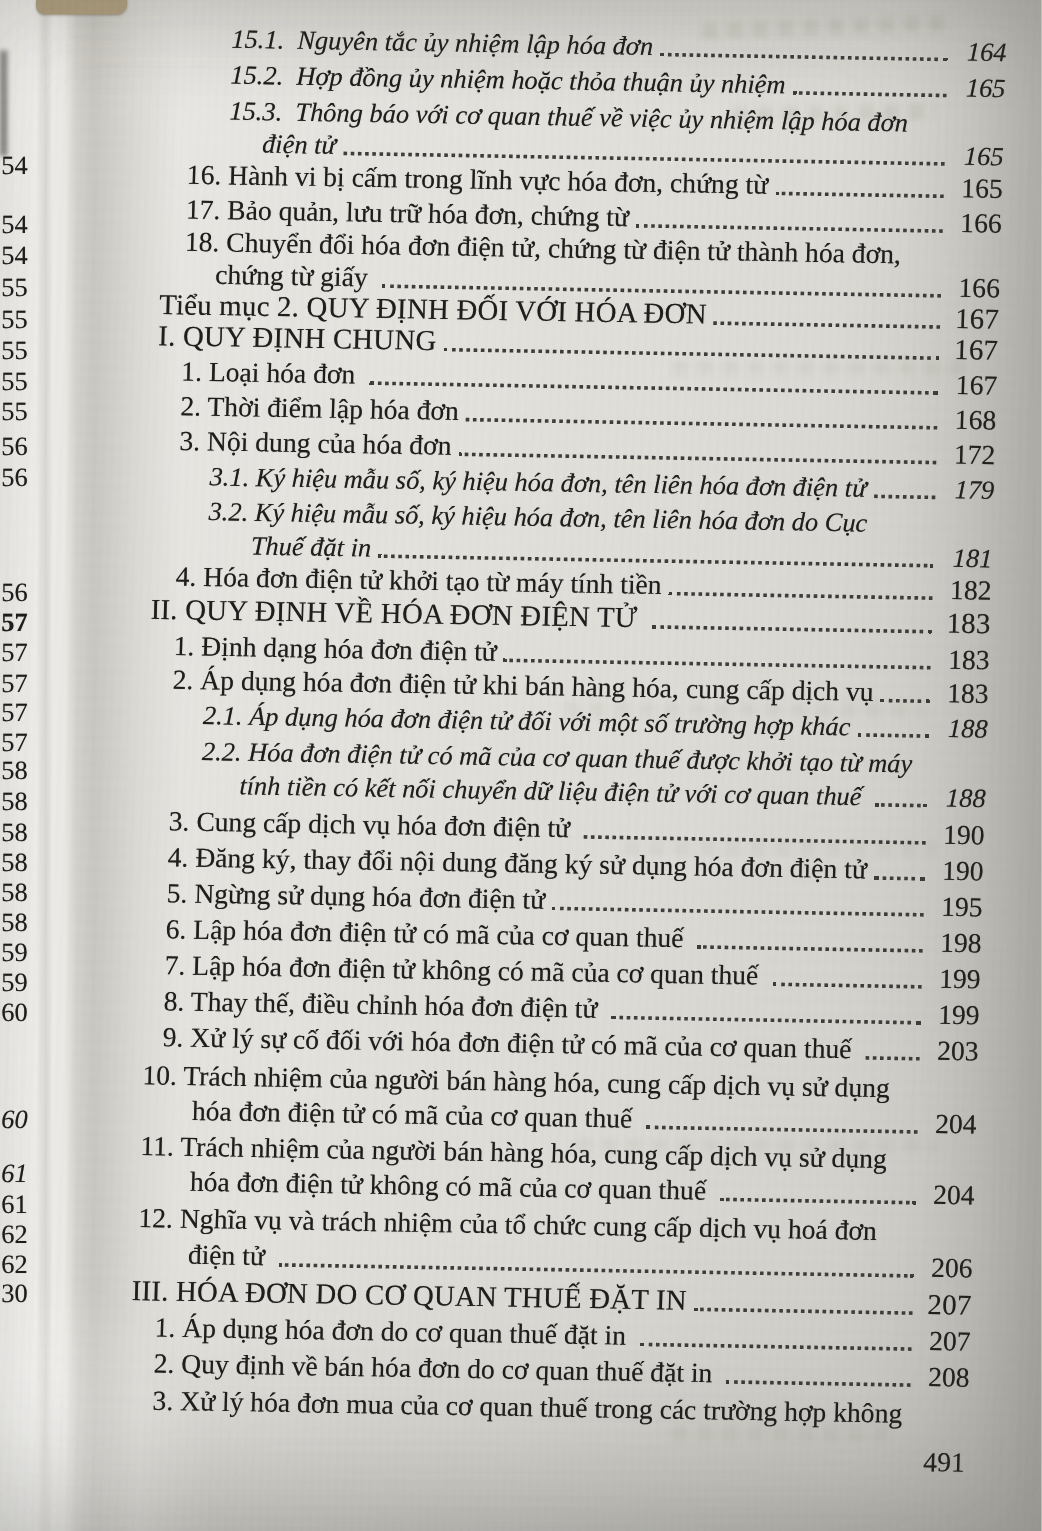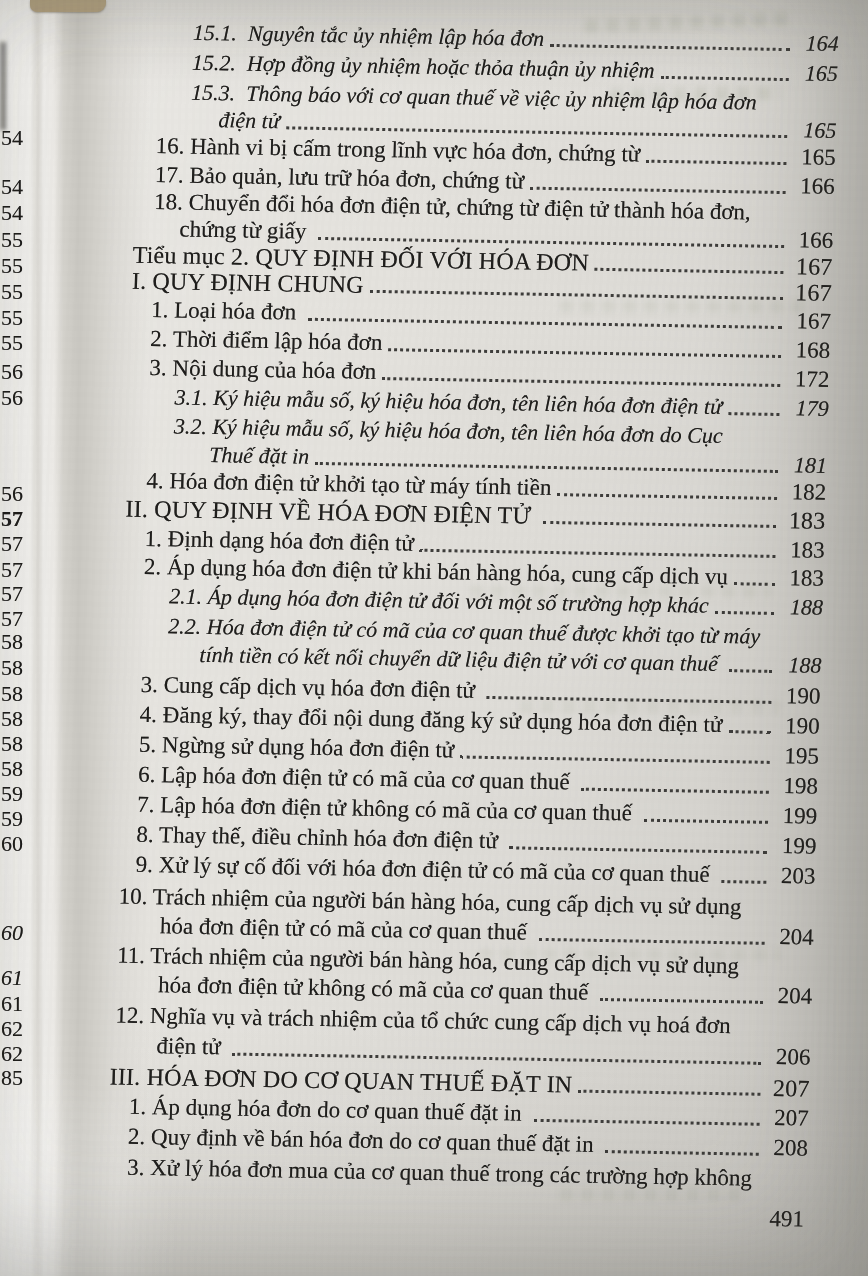--- a/index.html
+++ b/index.html
@@ -136,21 +136,21 @@
       <div class="mnum" style="top: 732px;">58</div>
       <div class="mnum" style="top: 757px;">58</div>
       <div class="mnum" style="top: 782px;">59</div>
       <div class="mnum" style="top: 807px;">59</div>
       <div class="mnum" style="top: 832px;">60</div>
       <div class="mnum it" style="top: 921px;">60</div>
       <div class="mnum it" style="top: 966px;">61</div>
       <div class="mnum" style="top: 992px;">61</div>
       <div class="mnum" style="top: 1017px;">62</div>
       <div class="mnum" style="top: 1042px;">62</div>
-      <div class="mnum" style="top: 1066px;">85</div>
+      <div class="mnum" style="top: 1066px;">30</div>
     </div>
 
   <div class="toc-list" id="toc-host">
     <div class="footer-num">491</div>
   <div class="row lv-sub15 it" style="top: 23px;">
     <span class="txt">15.1.  Nguyên tắc ủy nhiệm lập hóa đơn</span>
     <span class="dots"></span>
     <span class="pg">164</span>
   </div>
       <div class="row lv-sub15 it" style="top: 53px;">

